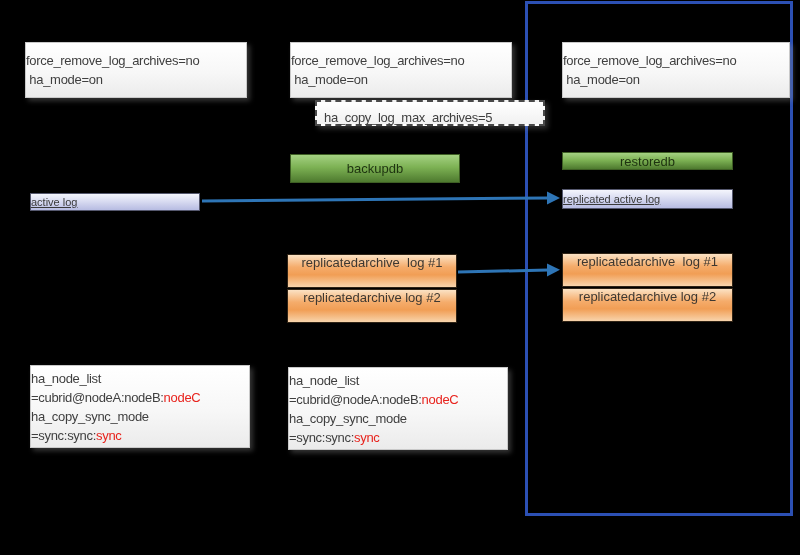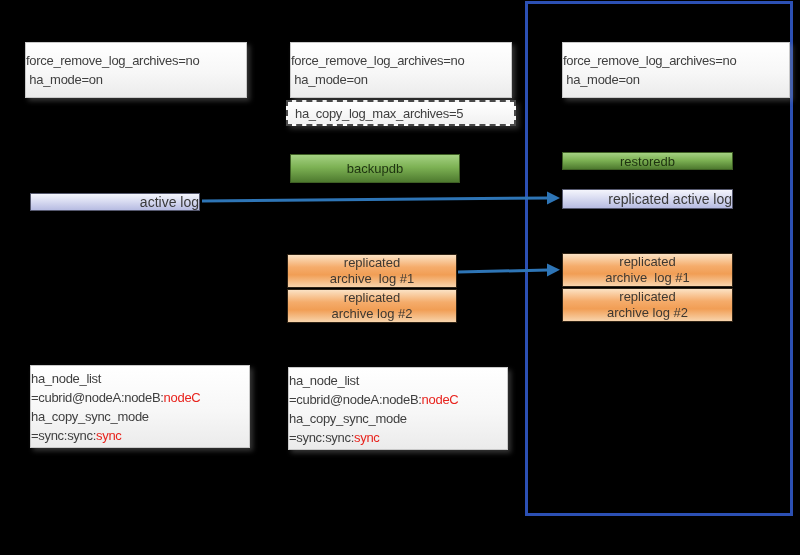--- a/index.html
+++ b/index.html
@@ -20,42 +20,42 @@
     color:#3F3F3F;font-size:13px;line-height:19px;letter-spacing:-0.3px;
     display:flex;flex-direction:column;justify-content:center;
     padding:3px 0;white-space:pre-wrap;
   }
   
   .dashbox{
     background:linear-gradient(180deg,#FFFFFF 0%,#F1F1F1 100%);
     border:2px dashed #4A4A4A;
     box-shadow:3px 3px 5px rgba(150,150,150,0.3);
     color:#3F3F3F;font-size:13px;letter-spacing:-0.3px;
-    display:flex;align-items:center;padding:0 7px;white-space:pre-wrap;
+    display:flex;padding:8px 7px;white-space:pre-wrap;margin-left:29px;
   }
   
   .greenbox{
     background:linear-gradient(180deg,#A4D182 0%,#7DB254 45%,#4E7A2F 100%);
     border:1px solid #3E5F24;
     color:#1E3310;font-size:13px;
     display:flex;align-items:center;justify-content:center;
   }
   
   .lavbox{
     background:linear-gradient(180deg,#F4F5FC 0%,#D6D9F0 50%,#B7BCE2 100%);
     border:1px solid #55586E;
-    color:#3A3A3A;font-size:14px;
-    display:flex;align-items:center;justify-content:flex-end;white-space:pre-wrap;
+    color:#3A3A3A;font-size:11px;
+    display:flex;align-items:center;justify-content:flex-start;white-space:pre-wrap;text-decoration:underline;
   }
   
   .orangebox{
     background:linear-gradient(180deg,#FBE2C4 0%,#F5AC6B 38%,#F19E55 62%,#F8D4AC 100%);
     border:1px solid #2F2315;
     color:#3E3831;font-size:13px;line-height:16px;text-align:center;
-    display:flex;flex-direction:column;justify-content:center;white-space:pre-wrap;
+    display:flex;flex-direction:row;justify-content:center;white-space:pre-wrap;
   }
   .red{color:#E8231D;}
   .overlay{position:absolute;left:0;top:0;pointer-events:none;}
 </style>
 </head>
 <body>
 
 <div class="stage">
 
   <div class="abs slave-frame" style="left:525px;top:1px;width:268px;height:515px;"></div>
@@ -119,21 +119,21 @@
 
   <div class="abs cfgbox" style="left:562px;top:42px;width:228px;height:56px;">
     <div>force_remove_log_archives=no</div>
     <div> ha_mode=on</div>
   </div>
 
   <div class="abs greenbox" style="left:562px;top:152px;width:171px;height:18px;">
     <span>restoredb</span>
   </div>
 
-  <div class="abs lavbox" style="left:562px;top:189px;width:171px;height:20px;padding-left:16px;">
+  <div class="abs lavbox" style="left:562px;top:189px;width:171px;height:20px;">
     <span>replicated active log</span>
   </div>
 
   <div class="abs orangebox" style="left:562px;top:253px;width:171px;height:34px;">
     <div>replicated</div>
     <div>archive  log #1</div>
   </div>
 
   <div class="abs orangebox" style="left:562px;top:288px;width:171px;height:34px;">
     <div>replicated</div>

